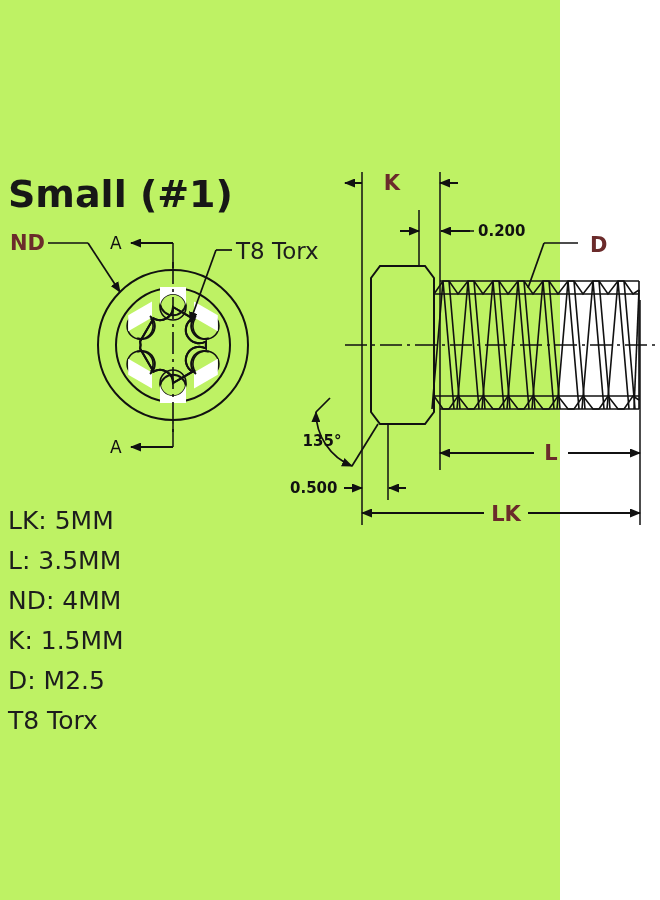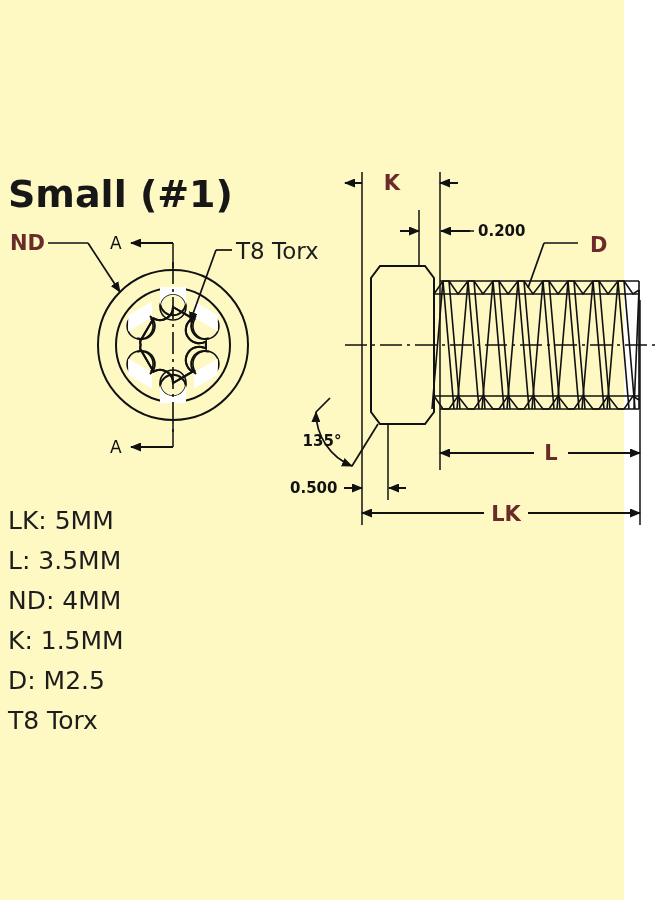--- a/index.html
+++ b/index.html
@@ -12,23 +12,23 @@
     height: 900px;
     position: relative;
     overflow: hidden;
     font-family: "DejaVu Sans", sans-serif;
     color: #1a1a1a;
   }
   #sheet {
     position: absolute;
     left: 0;
     top: 0;
-    width: 624px;
+    width: 560px;
     height: 900px;
-    background: #fef9c3;
+    background: #bef264;
   }
   #drawing {
     position: absolute;
     left: 0;
     top: 0;
     width: 660px;
     height: 900px;
     display: block;
   }
   .ttl {

